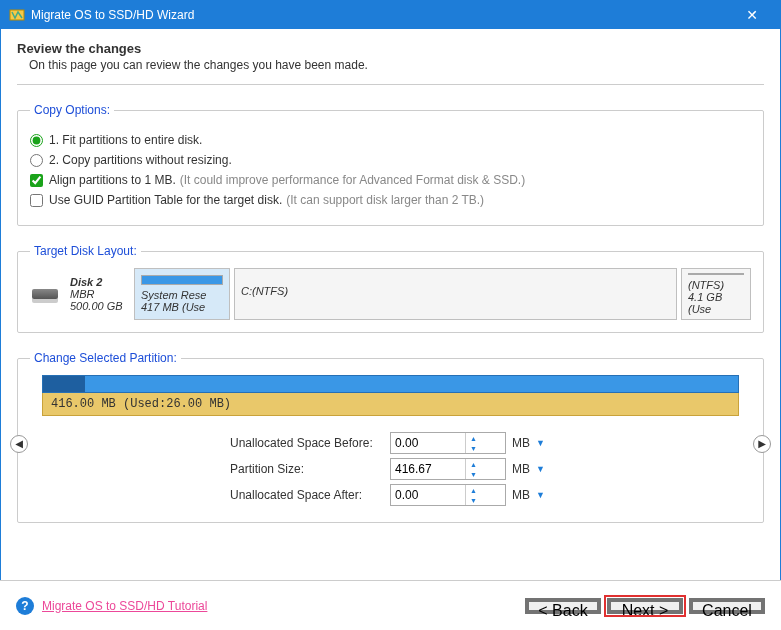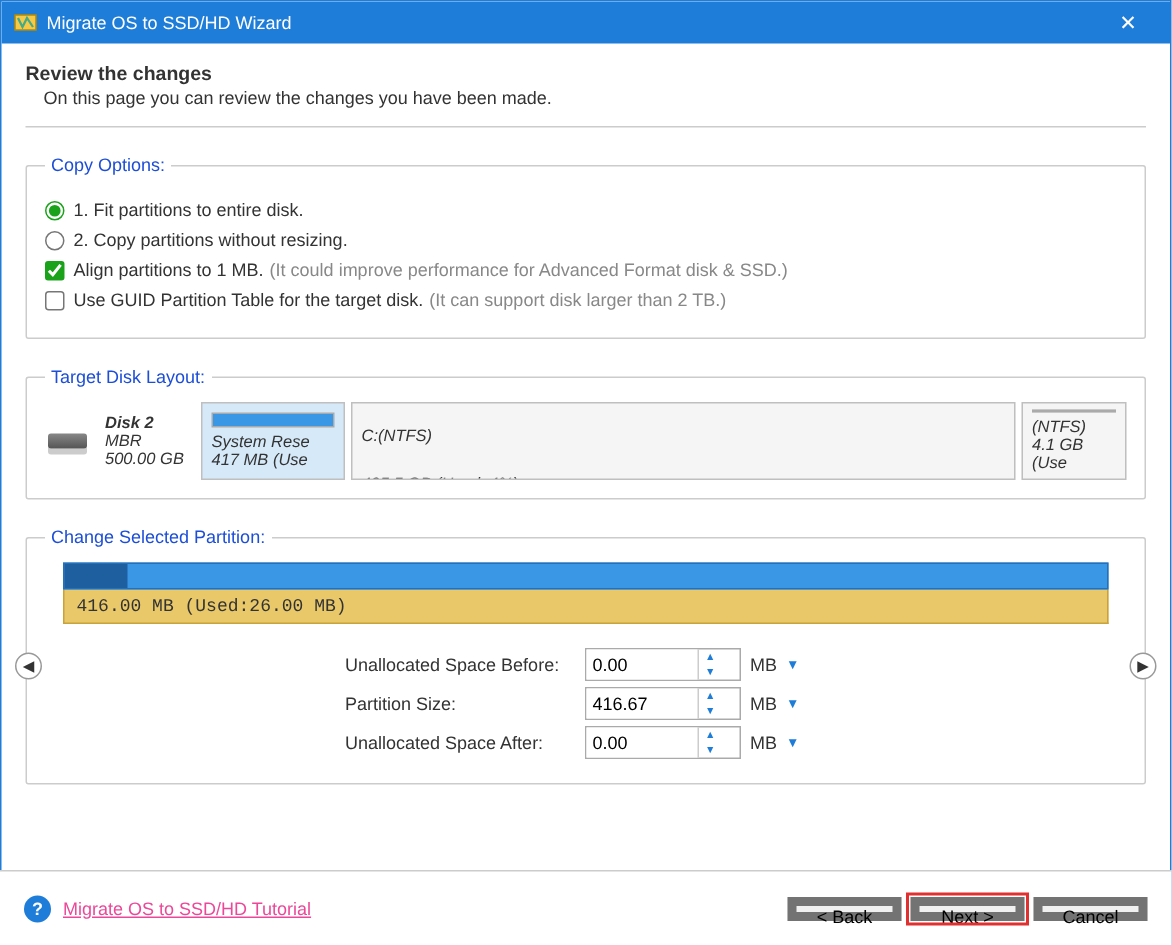--- a/index.html
+++ b/index.html
@@ -41,32 +41,32 @@
 .arrow-left { left: -8px; }
 .arrow-right { right: -8px; }
 .sel-part { margin: 0 12px; font-family: Liberation Mono, monospace; }
 .sel-bar { height: 18px; background: #3a97e6; position: relative; border: 1px solid #2670b5; }
 .sel-bar .used2 { height: 100%; width: 6%; background: #1e5fa0; }
 .sel-info { background: #e9c86a; border: 1px solid #c9a23a; border-top: none; padding: 4px 8px; font-size: 12px; }
 
 .params { margin-top: 16px; }
 .param-row { display: flex; align-items: center; margin: 4px 0; }
 .param-row label { width: 160px; text-align: left; margin-left: 200px; }
-.spin { display: flex; align-items: center; border: 1px solid #aaa; height: 22px; width: 104px; }
+.spin { display: flex; align-items: center; border: 1px solid #aaa; height: 22px; width: 116px; }
 .spin input { border: none; width: 74px; padding: 0 4px; height: 100%; font-size: 12px; }
 .spin .spinbtns { width: 16px; display: flex; flex-direction: column; height: 100%; border-left: 1px solid #ccc; }
 .spin .spinbtns div { flex: 1; display: flex; align-items: center; justify-content: center; font-size: 7px; color: #1e7dd8; cursor: pointer; }
 .unit { margin: 0 4px 0 6px; }
 .unit-dd { color: #1e7dd8; cursor: pointer; font-size: 9px; padding: 2px; }
 
 .footer { position: absolute; bottom: 0; left: 0; right: 0; border-top: 1px solid #ccc; height: 50px; display: flex; align-items: center; padding: 0 16px; background: #fff; }
 .help-icon { width: 18px; height: 18px; border-radius: 50%; background: #1e7dd8; color: #fff; display: flex; align-items: center; justify-content: center; font-size: 12px; font-weight: bold; margin-right: 8px; }
 .tutorial-link { color: #ec4899; text-decoration: underline; cursor: pointer; }
 .footer .spacer { flex: 1; }
-.btn { min-width: 76px; height: 16px; border: 6px solid #737373; background: #f0f0f0; margin-left: 6px; cursor: pointer; font-size: 12px; }
+.btn { min-width: 76px; height: 16px; border: 4px solid #737373; background: #f0f0f0; margin-left: 6px; cursor: pointer; font-size: 16px; }
 .btn.highlight { outline: 2px solid #e03030; outline-offset: 1px; }
 </style>
 </head>
 <body>
 
 <div class="titlebar">
   <svg class="icon" viewBox="0 0 16 16">
       <rect x="1" y="3" width="14" height="10" fill="#f7c948" stroke="#b58900"></rect>
       <path d="M3 5 L6 11 L9 5 L13 11" stroke="#4a8" fill="none" stroke-width="1.5"></path>
     </svg>

